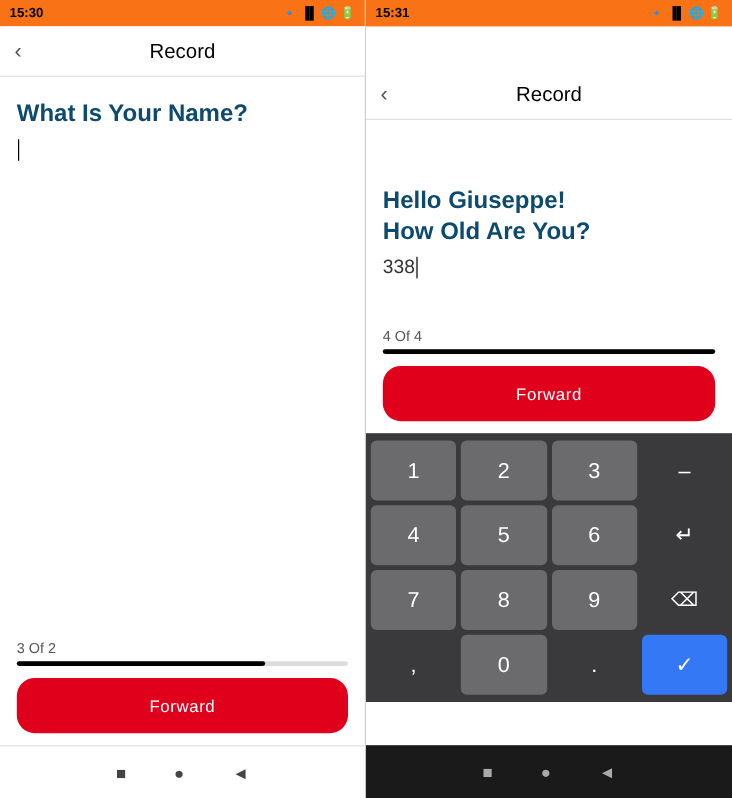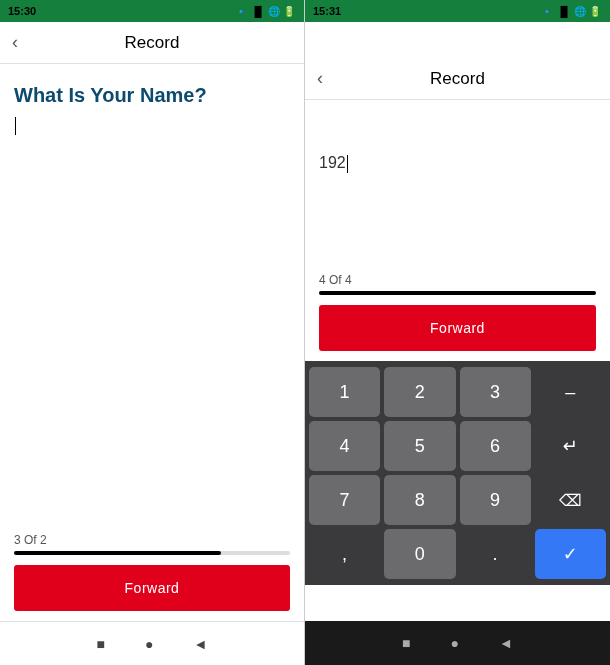--- a/index.html
+++ b/index.html
@@ -20,21 +20,21 @@
       display: flex;
       flex-direction: column;
       background: #fff;
       position: relative;
       border-right: 1px solid #ccc;
     }
 
     
     .status-bar {
       height: 22px;
-      background: #15803d;
+      background: #f97316;
       display: flex;
       align-items: center;
       justify-content: space-between;
       padding: 0 8px;
       font-size: 11px;
       color: #000;
     }
     .status-bar .time {
       font-weight: bold;
       font-size: 11px;
@@ -113,21 +113,21 @@
       border-radius: 2px;
     }
     .forward-btn {
       width: 100%;
       height: 46px;
       background: #e0001b;
       color: #fff;
       font-size: 14px;
       font-weight: 500;
       border: none;
-      border-radius: 3px;
+      border-radius: 15px;
       cursor: pointer;
       letter-spacing: 0.5px;
       margin-bottom: 10px;
     }
 
     
     .nav-bar {
       height: 44px;
       background: #fff;
       display: flex;
@@ -265,22 +265,23 @@
       <span>🔋</span>
     </div>
   </div>
 
   <div class="header">
     <span class="header-back">‹</span>
     <span class="header-title">Record</span>
   </div>
 
   <div class="content">
+    <div class="question-label">Hello Giuseppe!<br>How Old Are You?</div>
     <div class="answer-text">
-      <span>192</span><span class="cursor"></span>
+      <span>338</span><span class="cursor"></span>
     </div>
   </div>
 
   <div class="keyboard-wrapper">
 
     <div class="bottom-area">
       <span class="progress-label">4 Of 4</span>
       <div class="progress-bar-track">
         <div class="progress-bar-fill" style="width:100%;"></div>
       </div>

